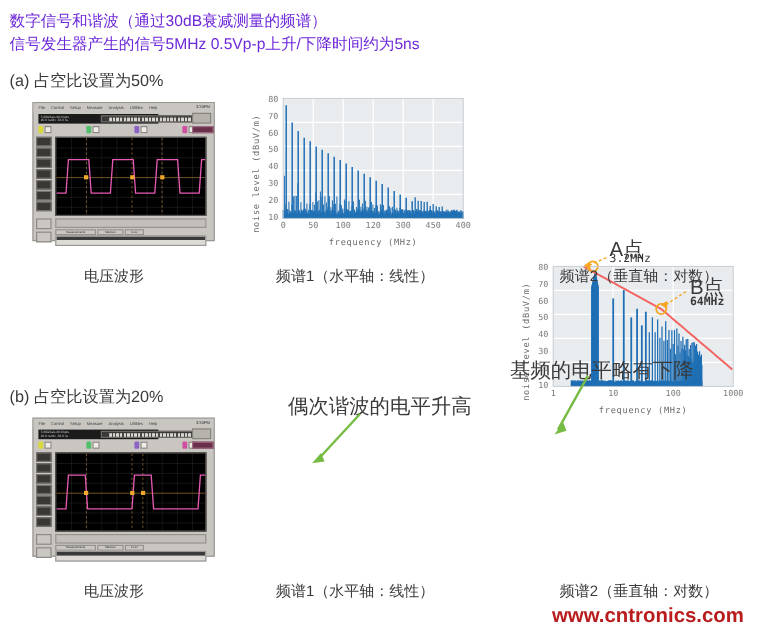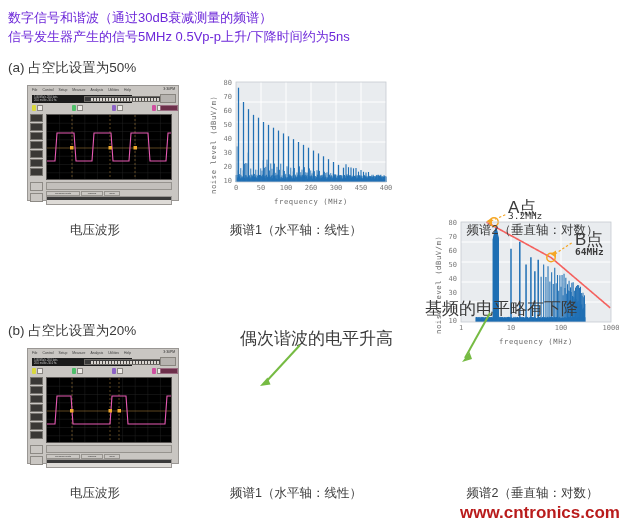--- a/index.html
+++ b/index.html
@@ -700,21 +700,21 @@
         <line x1="145" y1="100" x2="145" y2="95" stroke-width="1.1"></line>
         <line x1="147.5" y1="100" x2="147.5" y2="95" stroke-width="1.1"></line>
         <line x1="150" y1="100" x2="150" y2="95" stroke-width="1.1"></line>
       </g>
     <rect x="0" y="0" width="150" height="100" fill="none" stroke="#c5cbd1" stroke-width="0.8"></rect>
   </svg>
 
   <div class="xtick" style="left:30px;top:108px;width:12px;">0</div>
   <div class="xtick" style="left:55px;top:108px;width:12px;">50</div>
   <div class="xtick" style="left:79px;top:108px;width:14px;">100</div>
-  <div class="xtick" style="left:104px;top:108px;width:14px;">260</div>
+  <div class="xtick" style="left:104px;top:108px;width:14px;">120</div>
   <div class="xtick" style="left:129px;top:108px;width:14px;">300</div>
   <div class="xtick" style="left:154px;top:108px;width:14px;">450</div>
   <div class="xtick" style="left:179px;top:108px;width:14px;">400</div>
   <div class="xlabel" style="left:36px;top:121px;width:150px;">frequency  (MHz)</div>
 </div>
 <div class="caption" style="left:196px;top:222px;width:200px;">频谱1（水平轴：线性）</div>
 
 <div class="abs chart-wrap" style="left:425px;top:76px;width:215px;height:140px;">
   <div class="ylabel" style="left:9px;top:118px;">noise level  (dBuV/m)</div>
   <div class="ytick" style="left:16px;top:3px;width:16px;">80</div>

